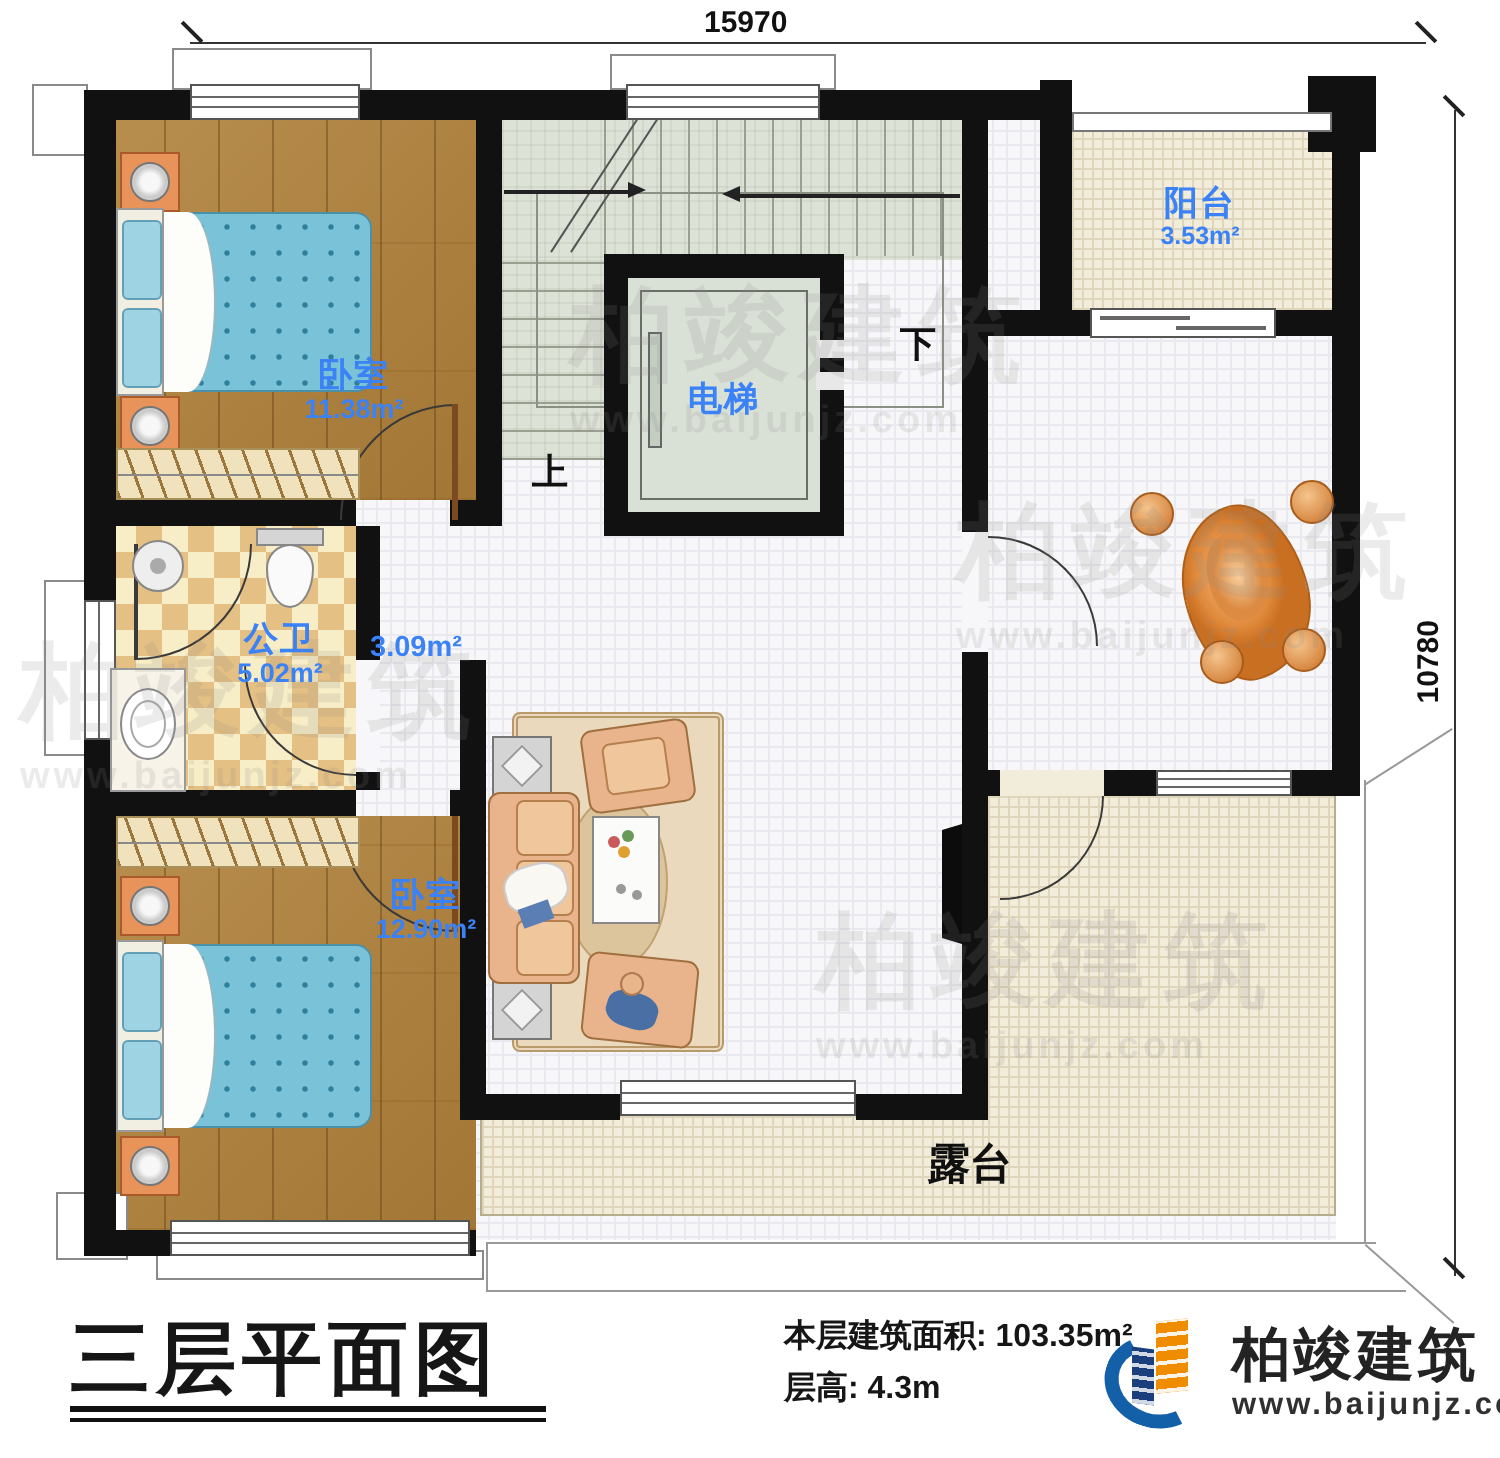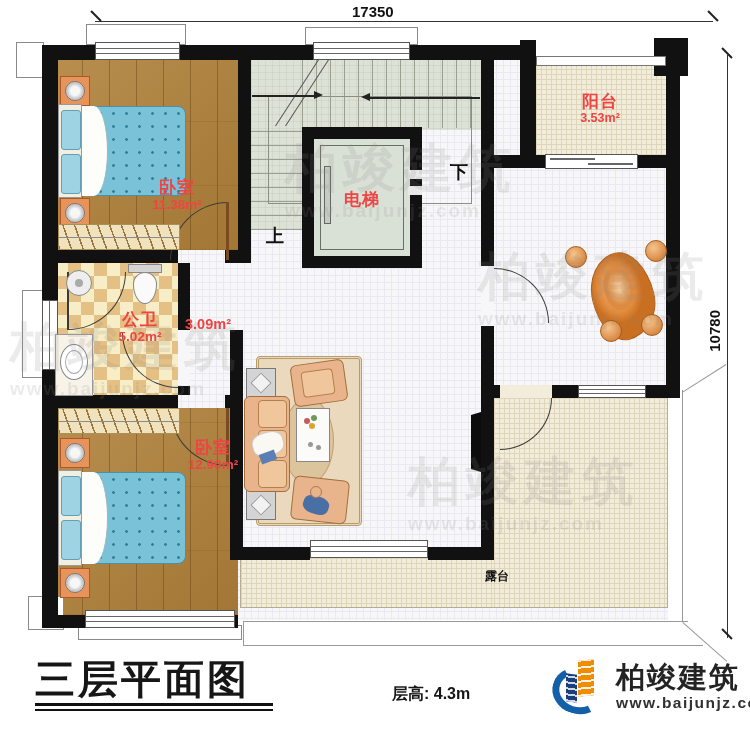--- a/index.html
+++ b/index.html
@@ -35,21 +35,21 @@
   .slider::after{left:46%;right:4%;bottom:26%;}
   .sill{background:#fff;border:1px solid #8a8a8a;}
   
   .arc{border:0 solid #3a3a3a;background:transparent;}
   .arc-tl{border-width:1.4px 0 0 1.4px;border-radius:100% 0 0 0;}
   .arc-tr{border-width:1.4px 1.4px 0 0;border-radius:0 100% 0 0;}
   .arc-br{border-width:0 1.4px 1.4px 0;border-radius:0 0 100% 0;}
   .arc-bl{border-width:0 0 1.4px 1.4px;border-radius:0 0 0 100%;}
   .leaf{background:#7a4a20;}
   
-  .rlabel{text-align:center;color:#ef4444;font-weight:bold;z-index:40;line-height:1.12;}
+  .rlabel{text-align:center;color:#3b82f6;font-weight:bold;z-index:40;line-height:1.12;}
   .rlabel .nm{font-size:17px;letter-spacing:1px;display:block;}
   .rlabel .ar{font-size:13.5px;display:block;}
   .biglbl{font-size:18px;font-weight:bold;color:#101010;z-index:40;}
   
   .treads-v{background-image:repeating-linear-gradient(90deg,#99a090 0 1px,transparent 1px 14px);}
   .treads-h{background-image:repeating-linear-gradient(0deg,#99a090 0 1px,transparent 1px 14px);}
   .rail{border:1px solid #8a9184;}
   .thin{background:#999;}
   .dimline{background:#333;z-index:45;}
   .tick{background:#222;z-index:46;}
@@ -264,34 +264,35 @@
   </div>
   <div class="abs rlabel" style="left:330px;top:190px;width:64px;">
     <span class="nm">电梯</span>
   </div>
   <div class="abs biglbl" style="left:450px;top:160px;">下</div>
   <div class="abs biglbl" style="left:266px;top:224px;">上</div>
   <div class="abs rlabel" style="left:560px;top:92px;width:80px;">
     <span class="nm">阳台</span>
     <span class="ar" style="font-size:12.5px;">3.53m²</span>
   </div>
-  <div class="abs biglbl" style="left:485px;top:568px;font-size:12px;">露台</div>
+  <div class="abs biglbl" style="left:464px;top:568px;font-size:21px;">露台</div>
 
   <div class="abs dimline" style="left:95px;top:21px;width:618px;height:1px;"></div>
   <div class="abs tick" style="left:89px;top:15px;width:14px;height:2px;transform:rotate(45deg);"></div>
   <div class="abs tick" style="left:706px;top:15px;width:14px;height:2px;transform:rotate(45deg);"></div>
-  <div class="abs dimtext" style="left:352px;top:3px;">17350</div>
+  <div class="abs dimtext" style="left:352px;top:3px;">15970</div>
   <div class="abs dimline" style="left:727px;top:55px;width:1px;height:583px;"></div>
   <div class="abs tick" style="left:720px;top:52px;width:14px;height:2px;transform:rotate(45deg);"></div>
   <div class="abs tick" style="left:720px;top:633px;width:14px;height:2px;transform:rotate(45deg);"></div>
   <div class="abs dimtext" style="left:706px;top:310px;writing-mode:vertical-rl;transform:rotate(180deg);">10780</div>
 
   <div class="abs tb-title" style="left:35px;top:652px;">三层平面图</div>
   <div class="abs z50" style="left:35px;top:703px;width:238px;height:3px;background:#111;"></div>
   <div class="abs z50" style="left:35px;top:709px;width:238px;height:1.5px;background:#111;"></div>
+  <div class="abs tb-info" style="left:392px;top:658px;">本层建筑面积: 103.35m²</div>
   <div class="abs tb-info" style="left:392px;top:684px;">层高: 4.3m</div>
 
   <div class="abs z50" style="left:552px;top:668px;width:52px;height:46px;border:7px solid transparent;border-left:7px solid #1460a8;border-bottom:7px solid #1460a8;border-radius:50%;transform:rotate(18deg);"></div>
   <div class="abs z50" style="left:578px;top:660px;width:16px;height:36px;background:#f08c00;background-image:repeating-linear-gradient(0deg,rgba(255,255,255,.9) 0 2px,transparent 2px 7px);transform:skewY(-6deg);"></div>
   <div class="abs z50" style="left:566px;top:674px;width:11px;height:28px;background:#1b3f7d;background-image:repeating-linear-gradient(0deg,rgba(255,255,255,.8) 0 2px,transparent 2px 6px);transform:skewY(8deg);"></div>
   <div class="abs brand" style="left:616px;top:658px;">柏竣建筑</div>
   <div class="abs site" style="left:616px;top:694px;">www.baijunjz.com</div>
 
 </div>
 

